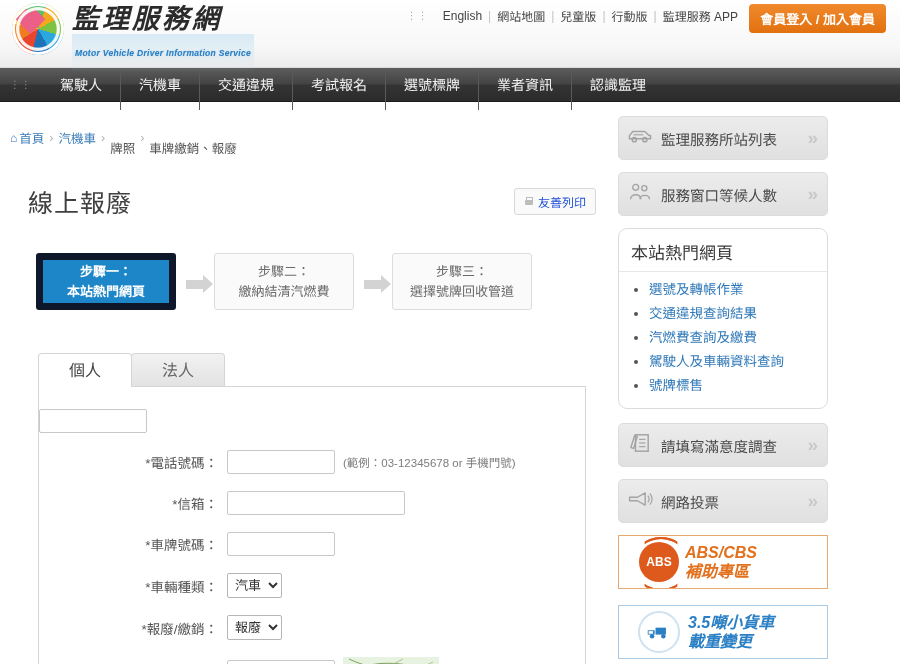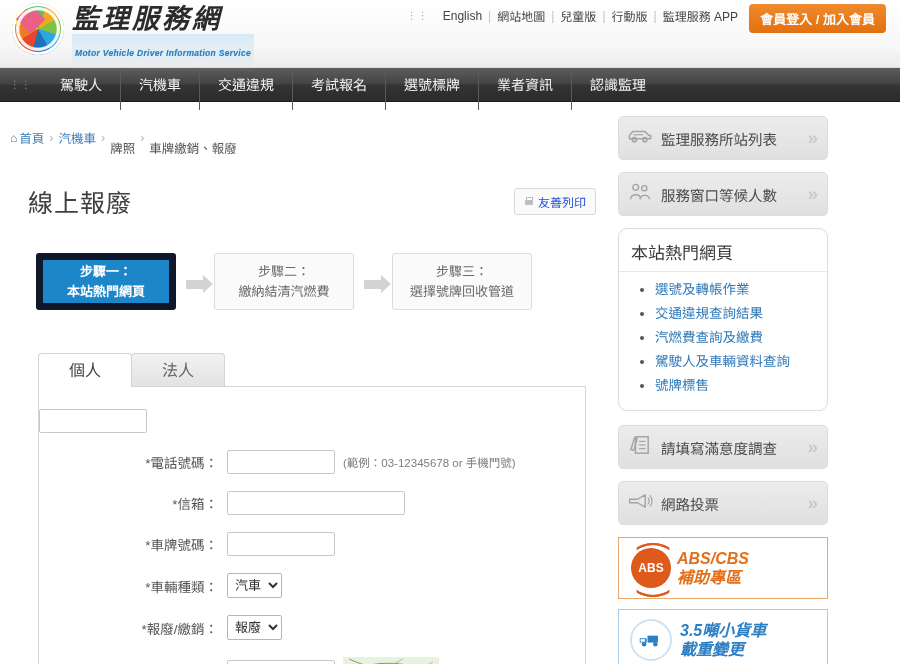--- a/index.html
+++ b/index.html
@@ -217,29 +217,30 @@
   }
   .side-btn .s-ico { width:42px; text-align:center; color:#9b9b9b; font-size:19px; flex:none; }
   .side-btn .s-label { font-size:14.5px; color:#4a4a4a; flex:1; }
   .side-btn .s-chev { color:#c9c9c9; font-size:19px; font-weight:bold; padding-right:12px; letter-spacing:-3px; }
 
   .hot-box {
     width:210px; border:1px solid #dcdcdc; border-radius:9px; background:#fff;
     padding:8px 0 10px 0; margin-bottom:14px;
   }
   .hot-title { font-size:17px; color:#3a3a3a; padding:2px 0 7px 12px; border-bottom:1px solid #e8e8e8; margin-bottom:6px;}
-  .hot-list { margin:6px; padding:0 0 0 30px; list-style:disc; }
+  .hot-list { margin:0; padding:0 0 0 30px; list-style:disc; }
   .hot-list li { margin:4px 0; font-size:13.5px; }
   .hot-list li::marker{ color:#555; }
   .hot-list a { color:#3079b8; text-decoration:none; }
 
   .banner {
-    width:210px; height:62px; border:1px solid #e6a96f; background:#fff;
-    display:flex; align-items:center; margin-bottom:10px; cursor:pointer;
+    width:210px; height:54px; border:1px solid #e6a96f; background:#fff;
+    display:flex; align-items:center; margin-bottom:16px; cursor:pointer;
     overflow:hidden;
+    padding-left:8px;
   }
   .banner.blue { border:1px solid #a9cbe6; }
   .abs-circle {
     width:40px; height:40px; border-radius:50%; background:#dd5a1c; color:#fff;
     font-size:12px; font-weight:bold; display:flex; align-items:center; justify-content:center;
     margin:0 6px 0 12px; flex:none; position:relative;
   }
   .abs-circle::before, .abs-circle::after{
     content:""; position:absolute; border:2px solid #dd5a1c; border-radius:50%;
     width:54px; height:50px; left:-7px; top:-5px;

